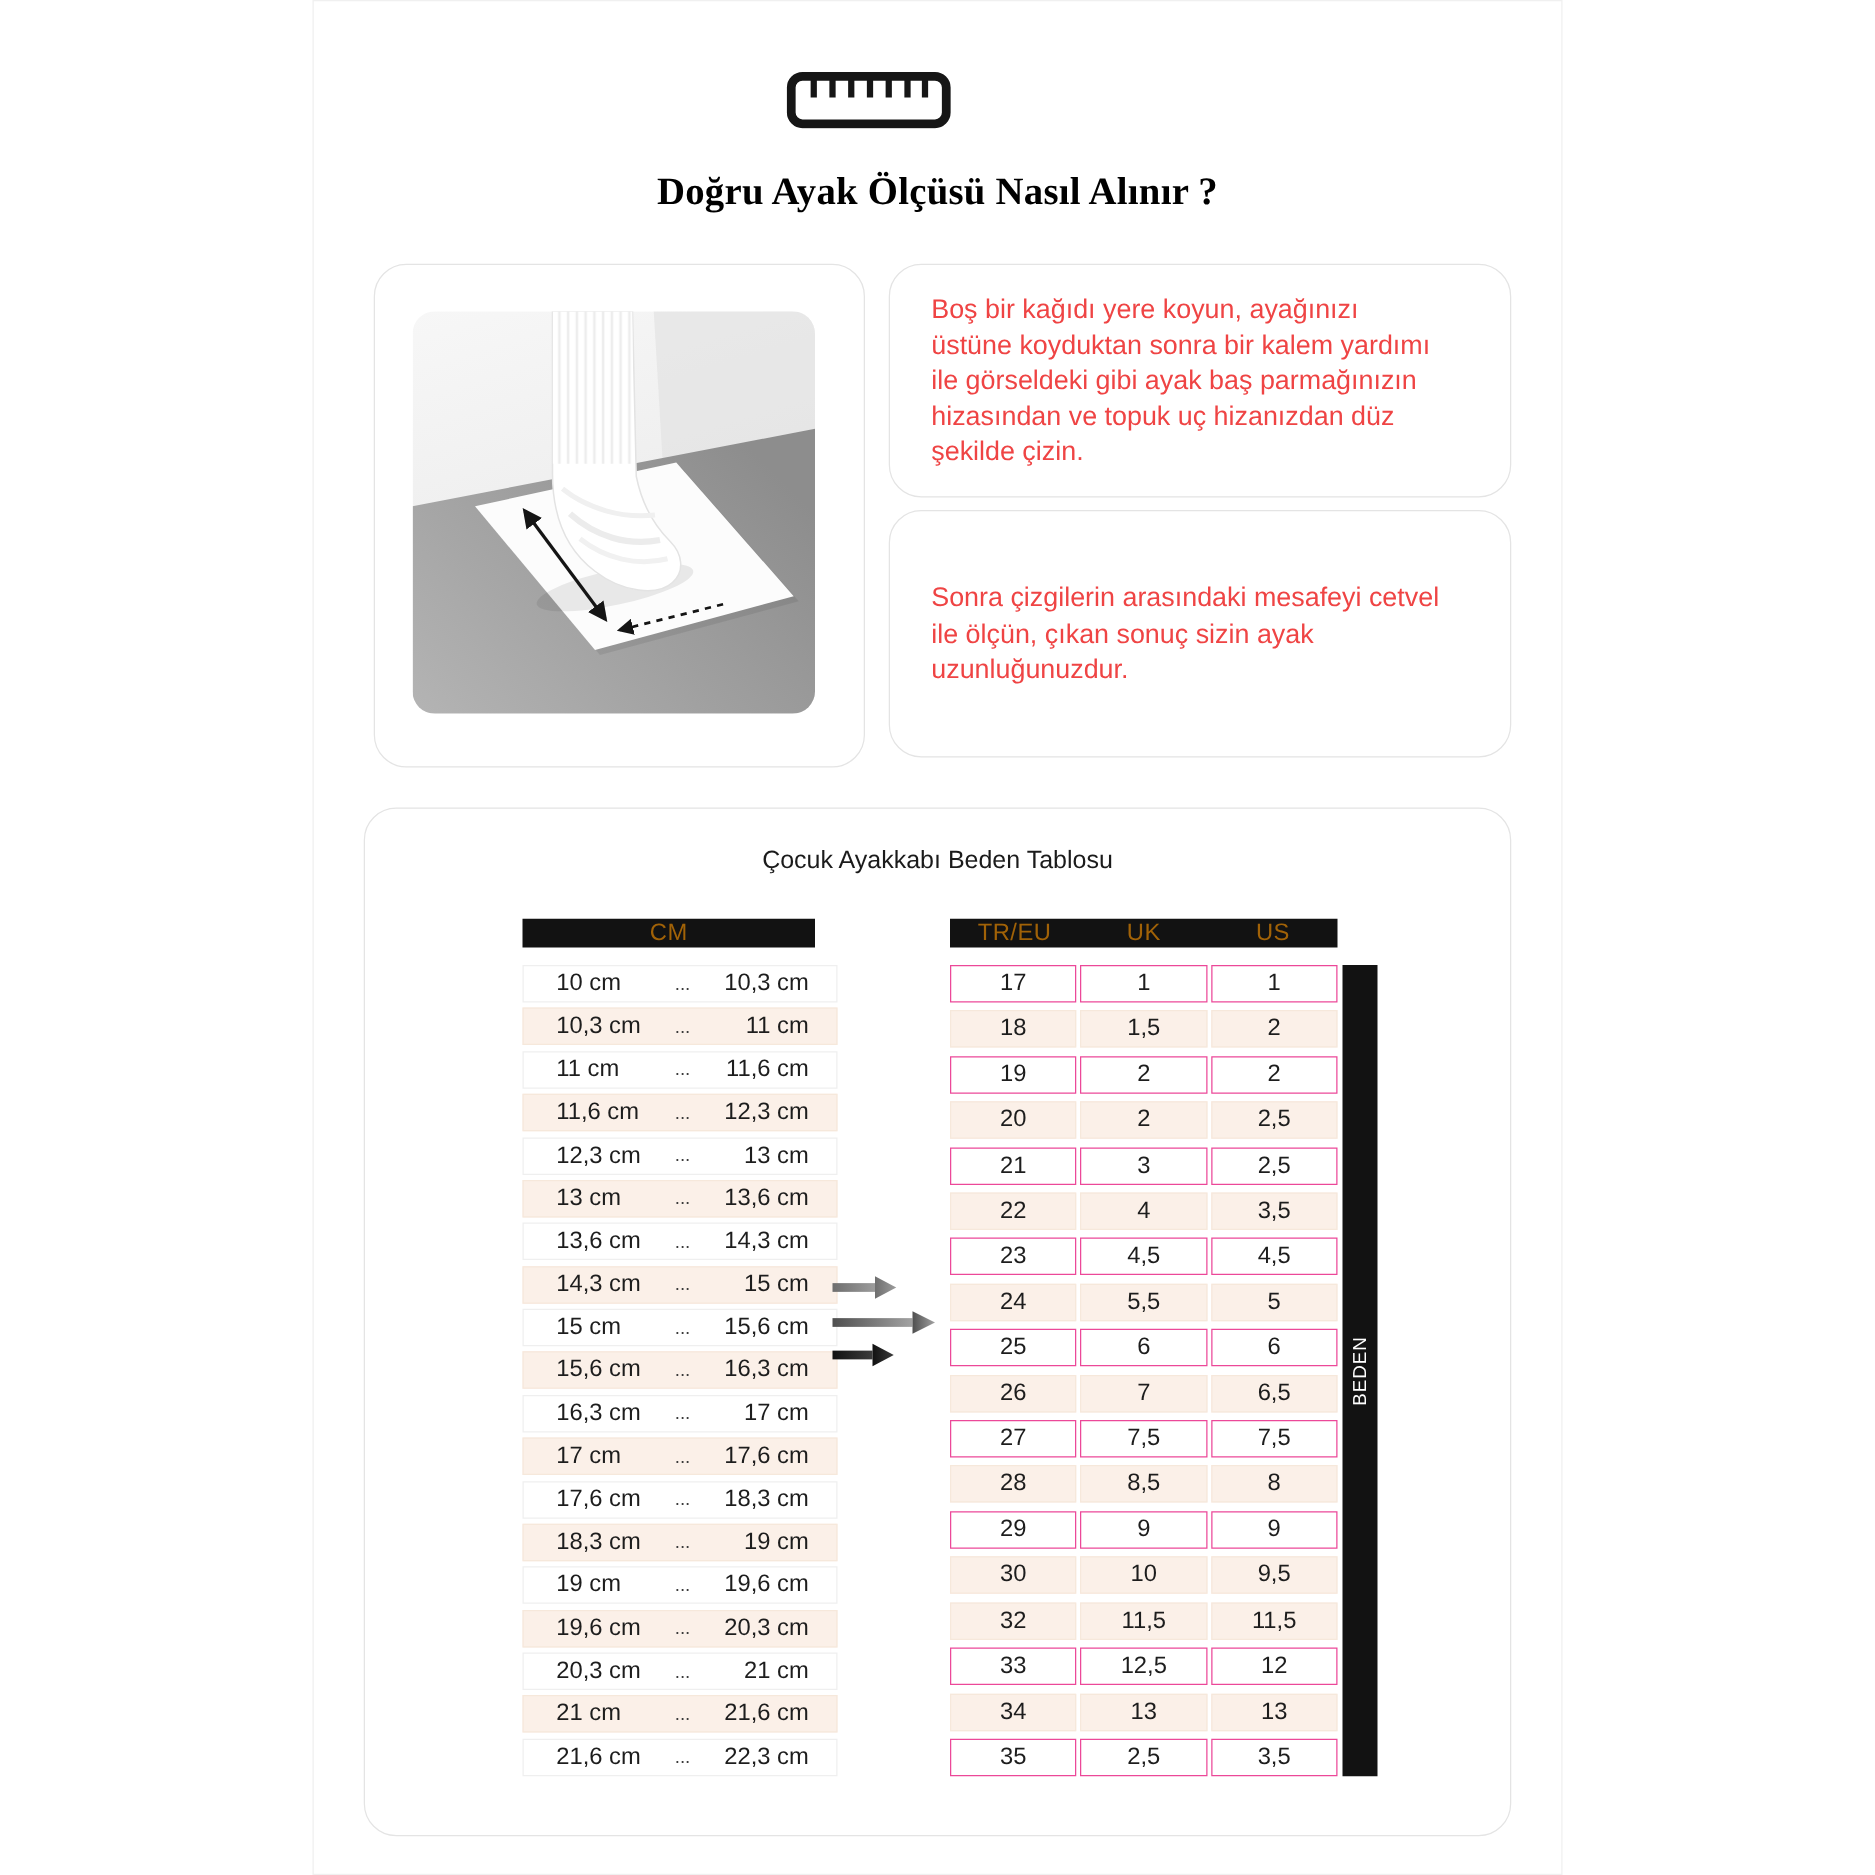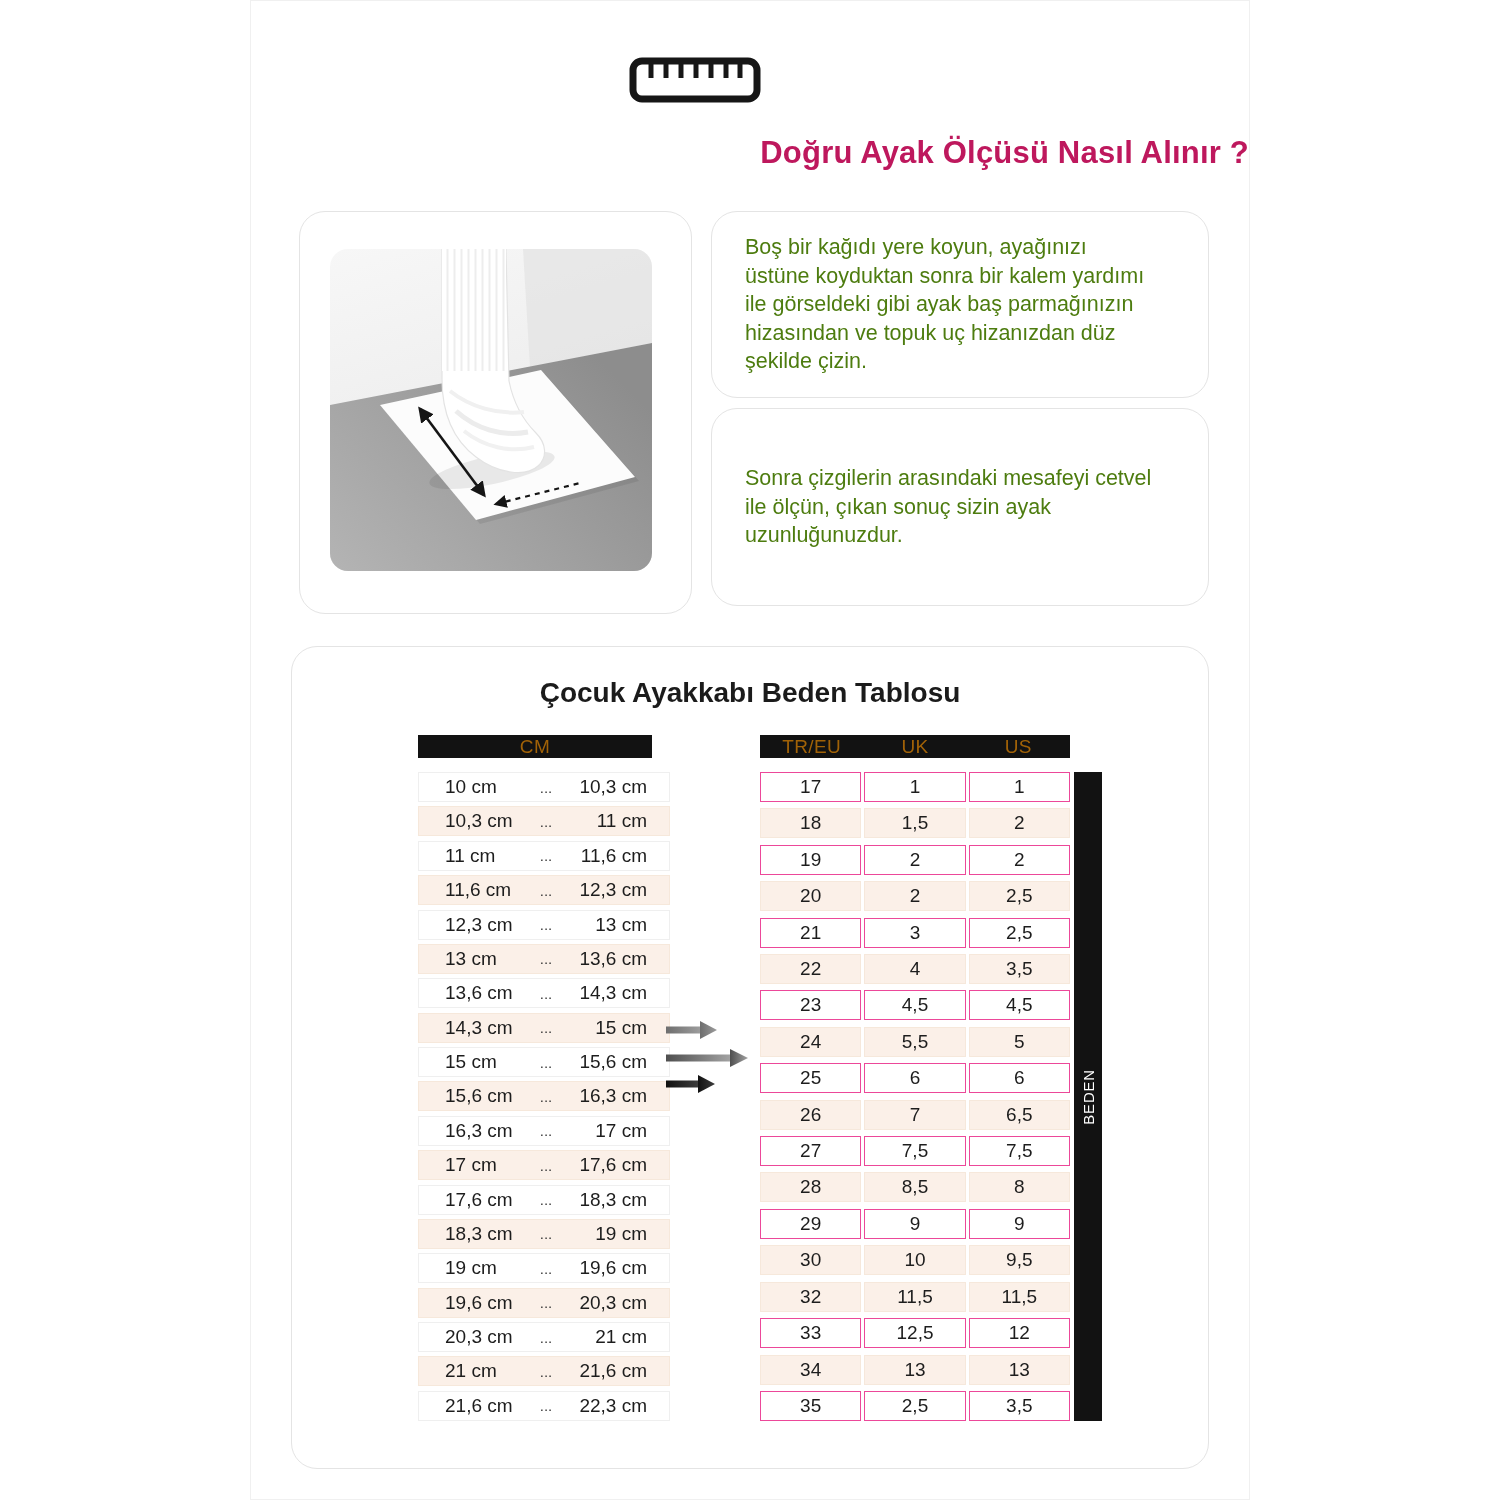--- a/index.html
+++ b/index.html
@@ -10,43 +10,43 @@
     color:#1b1b1b;
     overflow:hidden;
   }
   .page-card {
     position:absolute; left:250px; top:0; width:1000px; height:1500px;
     background:#ffffff; border:1px solid #f0f0f0; box-sizing:border-box;
   }
   
   .ruler-wrap { position:absolute; left:0; right:110px; top:56px; display:flex; justify-content:center; }
   .howto-title {
-    position:absolute; left:0; right:0; top:134px; text-align:right;
-    font-size:31px; font-weight:bold; color:#be185d; letter-spacing:0.2px;
+    position:absolute; left:0; right:0; top:134px; text-align:center;
+    font-size:31px; font-weight:bold; color:#000000; letter-spacing:0.2px;font-family:Liberation Serif, serif;
   }
   
   .round-card {
     position:absolute; background:#fff; border:1px solid #e4e4e4;
     border-radius:26px; box-sizing:border-box;
   }
   .photo-card { left:48px; top:210px; width:393px; height:403px; }
   .photo-frame {
     position:absolute; left:30px; top:37px; width:322px; height:322px;
     border-radius:18px; overflow:hidden;
   }
   .instr-card-1 { left:460px; top:210px; width:498px; height:187px; display:flex; align-items:center; }
   .instr-card-2 { left:460px; top:407px; width:498px; height:198px; display:flex; align-items:center; }
   .instr-text {
-    padding:0 52px 0 33px; font-size:21.5px; line-height:28.5px; color:#4d7c0f;
+    padding:0 52px 0 33px; font-size:21.5px; line-height:28.5px; color:#ef4444;
   }
   
   .chart-card { left:40px; top:645px; width:918px; height:823px; }
   .chart-title {
     position:absolute; left:0; right:0; top:30px; text-align:center;
-    font-size:28px; font-weight:bold; color:#1b1b1b;
+    font-size:20px; font-weight:normal; color:#1b1b1b;
   }
   .thead {
     position:absolute; top:88px; height:23px; background:#121212;
     display:flex; align-items:center; justify-content:center;
     color:#a16207; font-size:19px; letter-spacing:0.4px;
   }
   .cm-head { left:126px; width:234px; }
   .size-head { left:468px; width:310px; justify-content:space-around; }
   .size-head span { flex:1; text-align:center; }
   .tbody {

